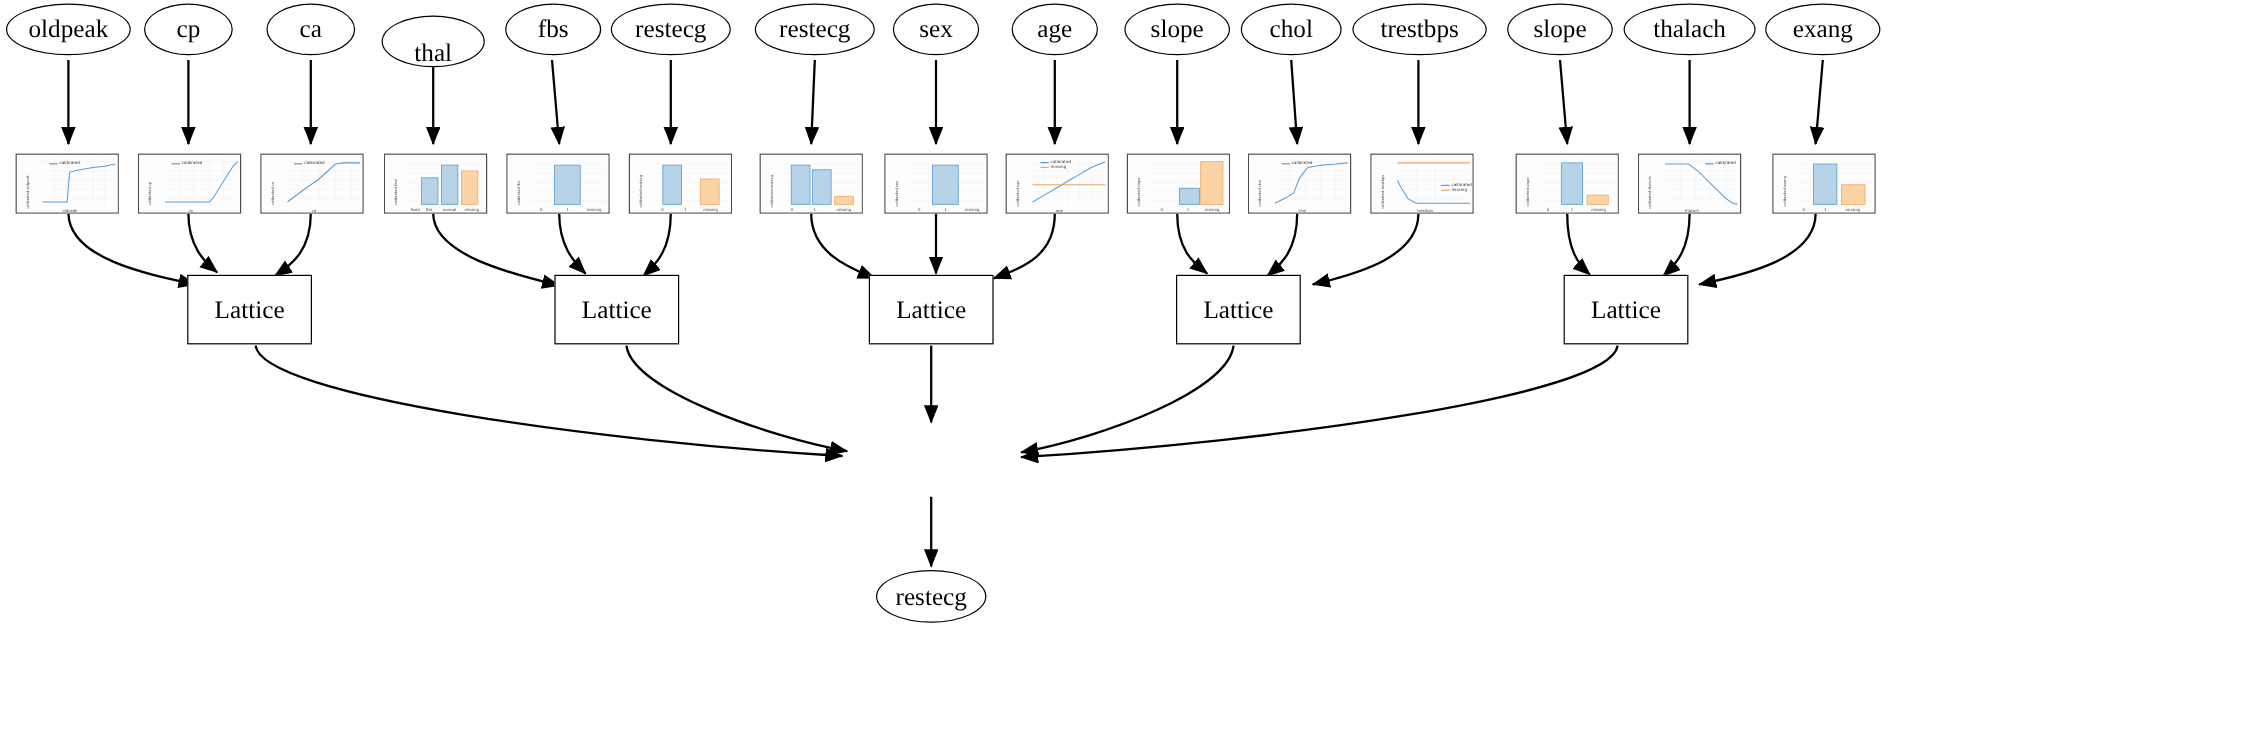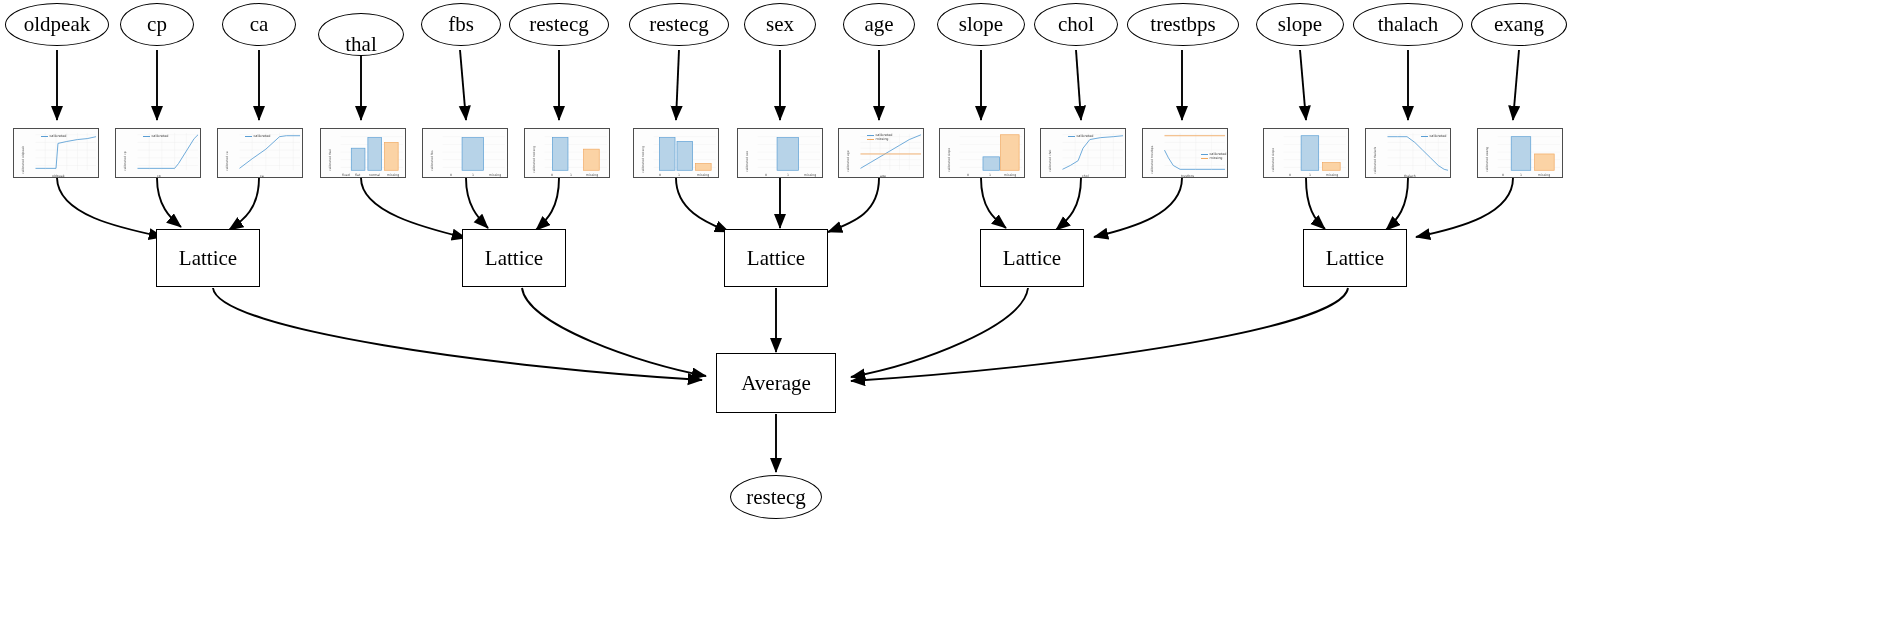--- a/index.html
+++ b/index.html
@@ -592,21 +592,18 @@
     </div>
 
   <div class="node-rect" style="left:980px;top:229px;width:104px;height:58px;">
     <span>Lattice</span>
     </div>
 
   <div class="node-rect" style="left:1303px;top:229px;width:104px;height:58px;">
     <span>Lattice</span>
     </div>
 
-  <div class="node-rect" style="left:716px;top:353px;width:120px;height:60px;">
-    <span>Average</span>
-    </div>
 
   <div class="node-ellipse" style="left:730px;top:475px;width:92px;height:44px;">
     <span>restecg</span>
     </div>
 
 </div>
 
 </body></html>

